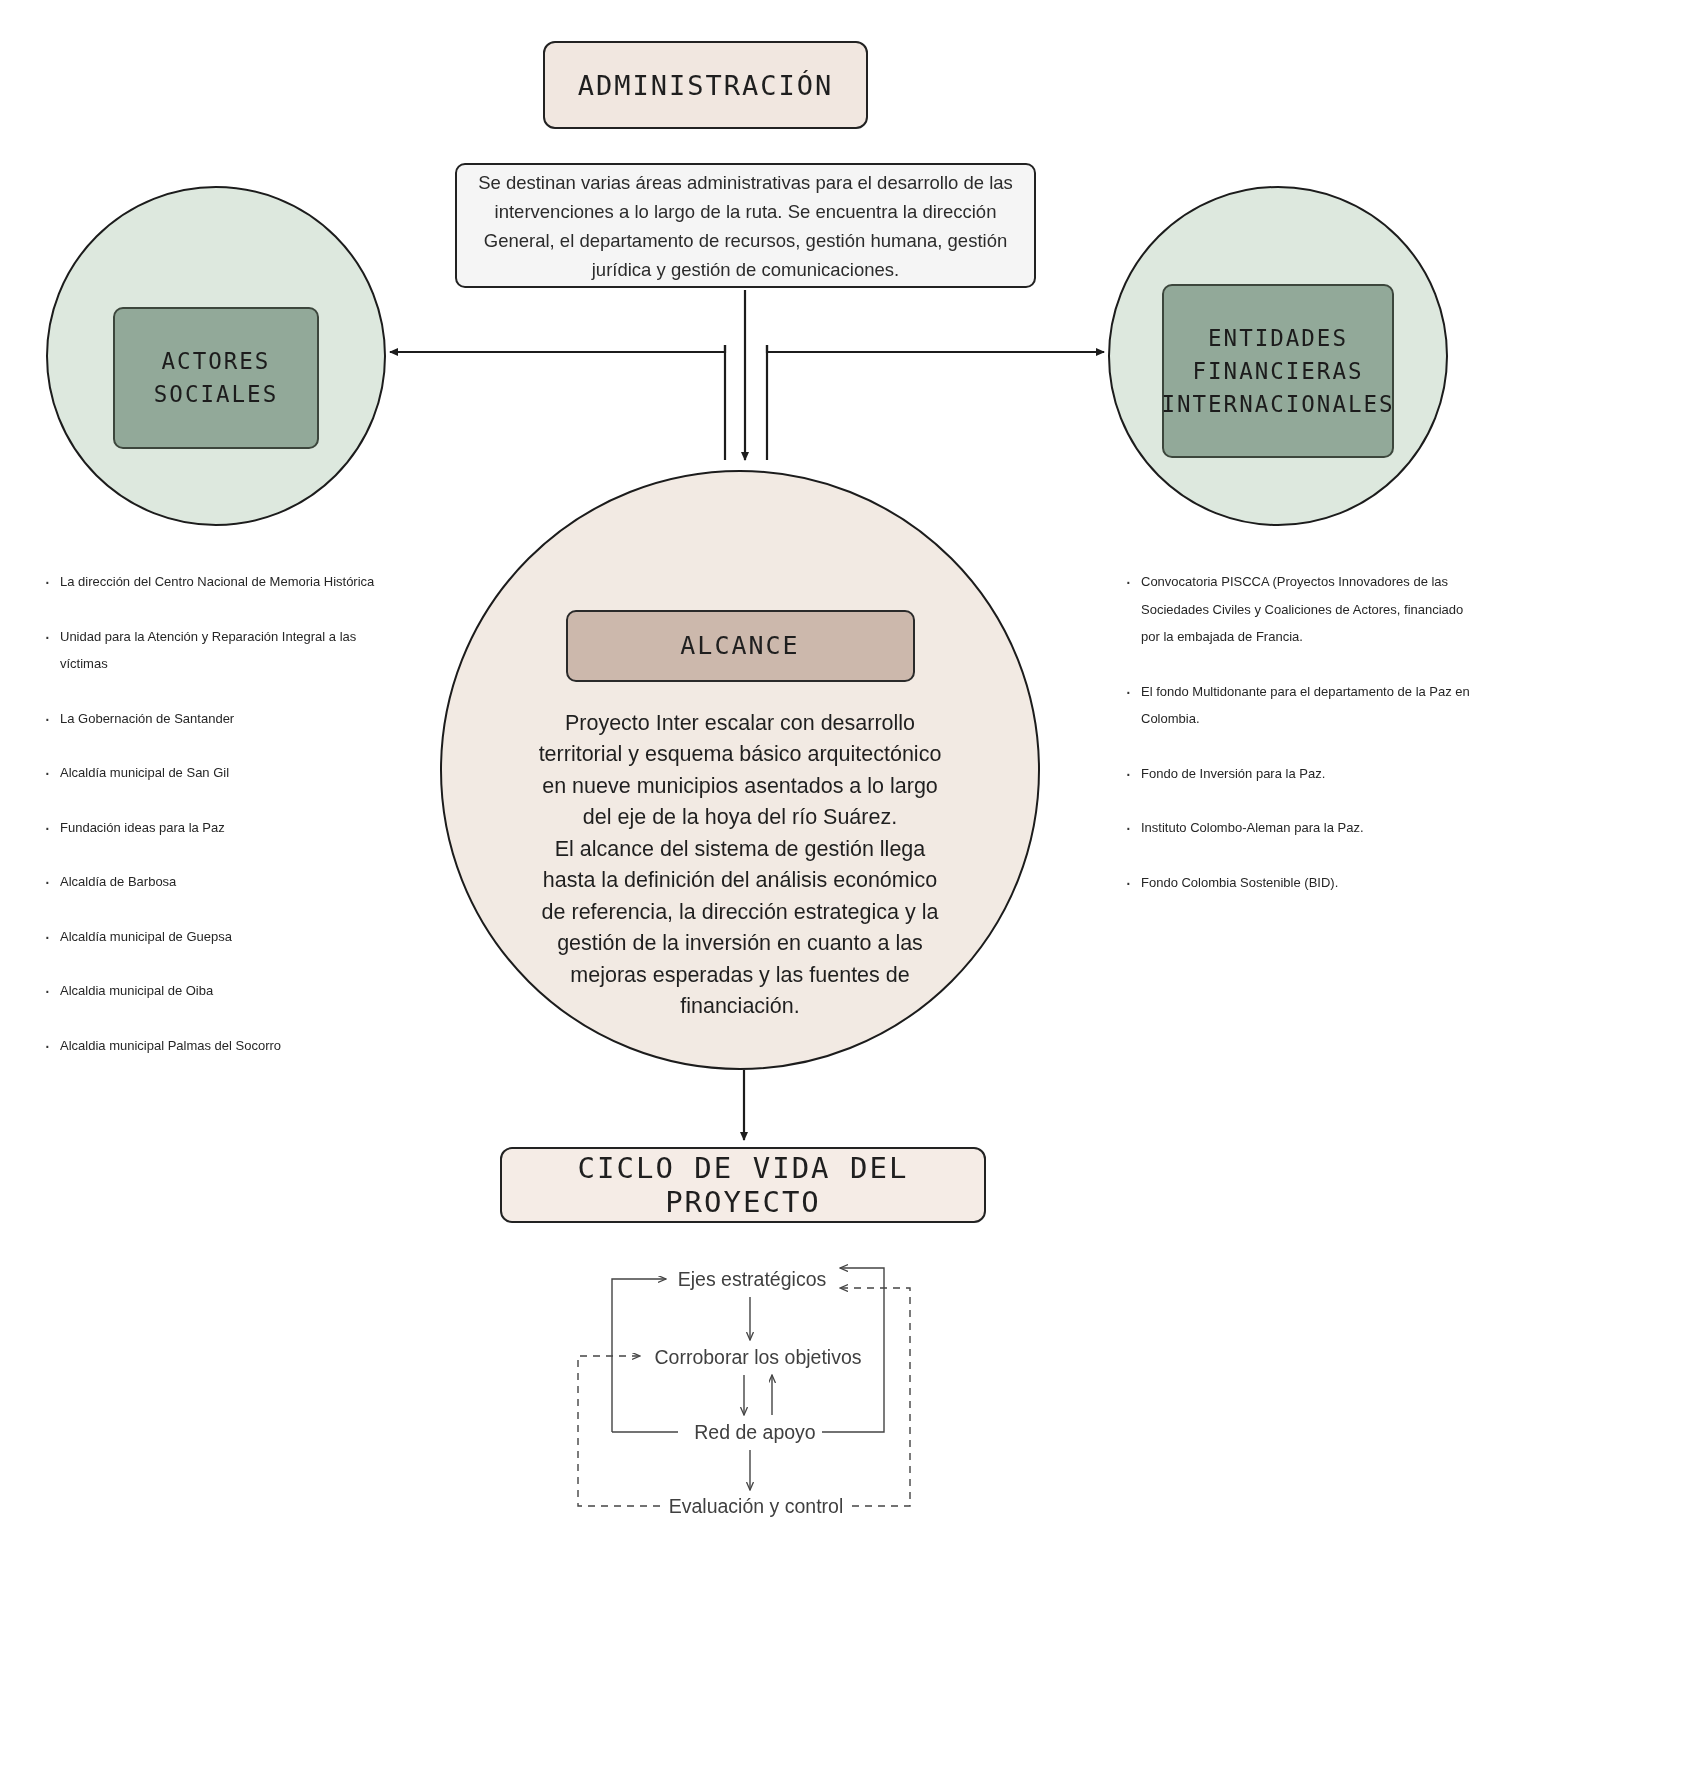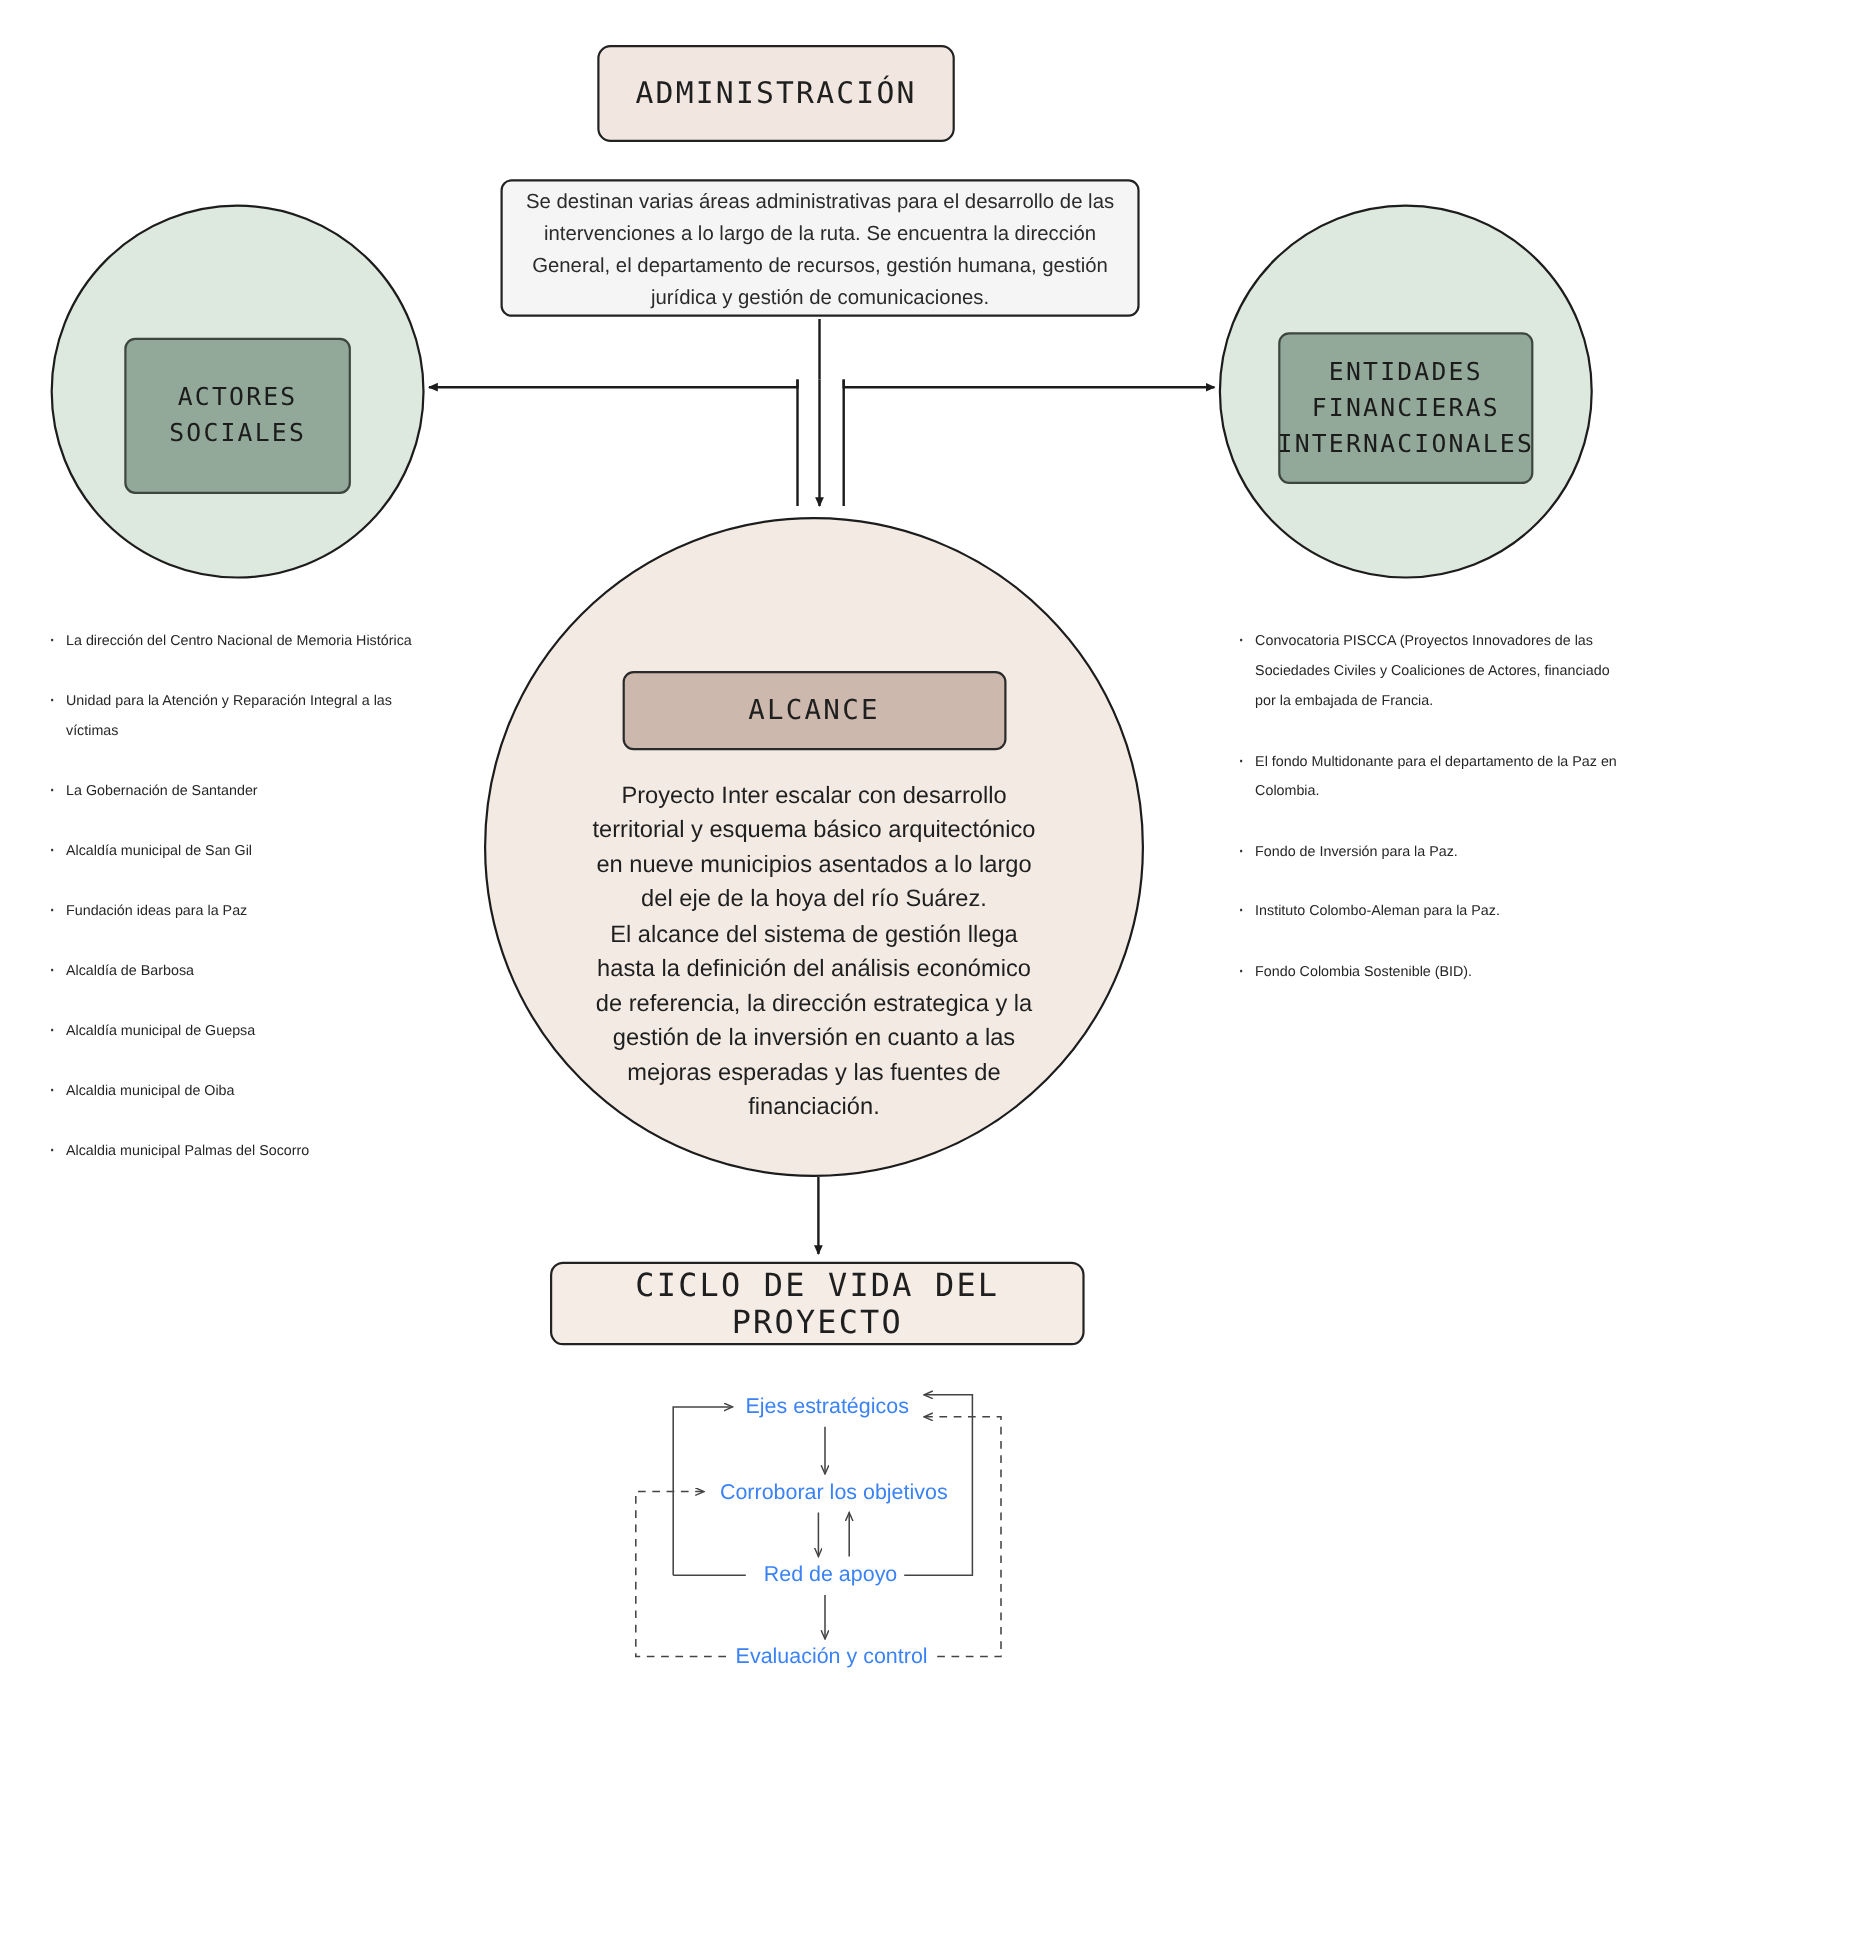--- a/index.html
+++ b/index.html
@@ -44,21 +44,21 @@
   #circle-center{left:440px;top:470px;width:600px;height:600px;background:#f2eae3;}
 
   .inner-box{
     border:2.2px solid #3c463c;border-radius:10px;
     background:#92a999;
     box-sizing:border-box;
     display:flex;align-items:center;justify-content:center;
     text-align:center;font-size:22.5px;line-height:33px;color:#1c1c1c;
   }
   #actores-box{width:206px;height:142px;margin-top:44px;}
-  #entidades-box{width:232px;height:138px;margin-top:30px;}
+  #entidades-box{width:232px;height:174px;margin-top:30px;}
 
   
   #center-stack{
     display:flex;flex-direction:column;align-items:center;
     width:100%;padding-top:92px;box-sizing:border-box;
   }
   #alcance-box{
     width:345px;height:68px;background:#ccb8ac;
     border:2.2px solid #2a2a2a;border-radius:10px;
     display:flex;align-items:center;justify-content:center;
@@ -80,21 +80,21 @@
   #bullets-right{left:1125px;top:568px;width:360px;}
 
   
   #ciclo-box{
     left:500px;top:1147px;width:486px;height:76px;
     background:#f5ece6;font-size:29px;
   }
 
   
   .cyc-label{
-    position:absolute;font-size:19.5px;color:#3b82f6;white-space:nowrap;
+    position:absolute;font-size:19.5px;color:#404040;white-space:nowrap;
     transform:translate(-50%,-50%);
   }
 
   svg{position:absolute;left:0;top:0;pointer-events:none;}
 </style>
 </head>
 <body>
 
 <svg width="1686" height="1773">
   <defs>

